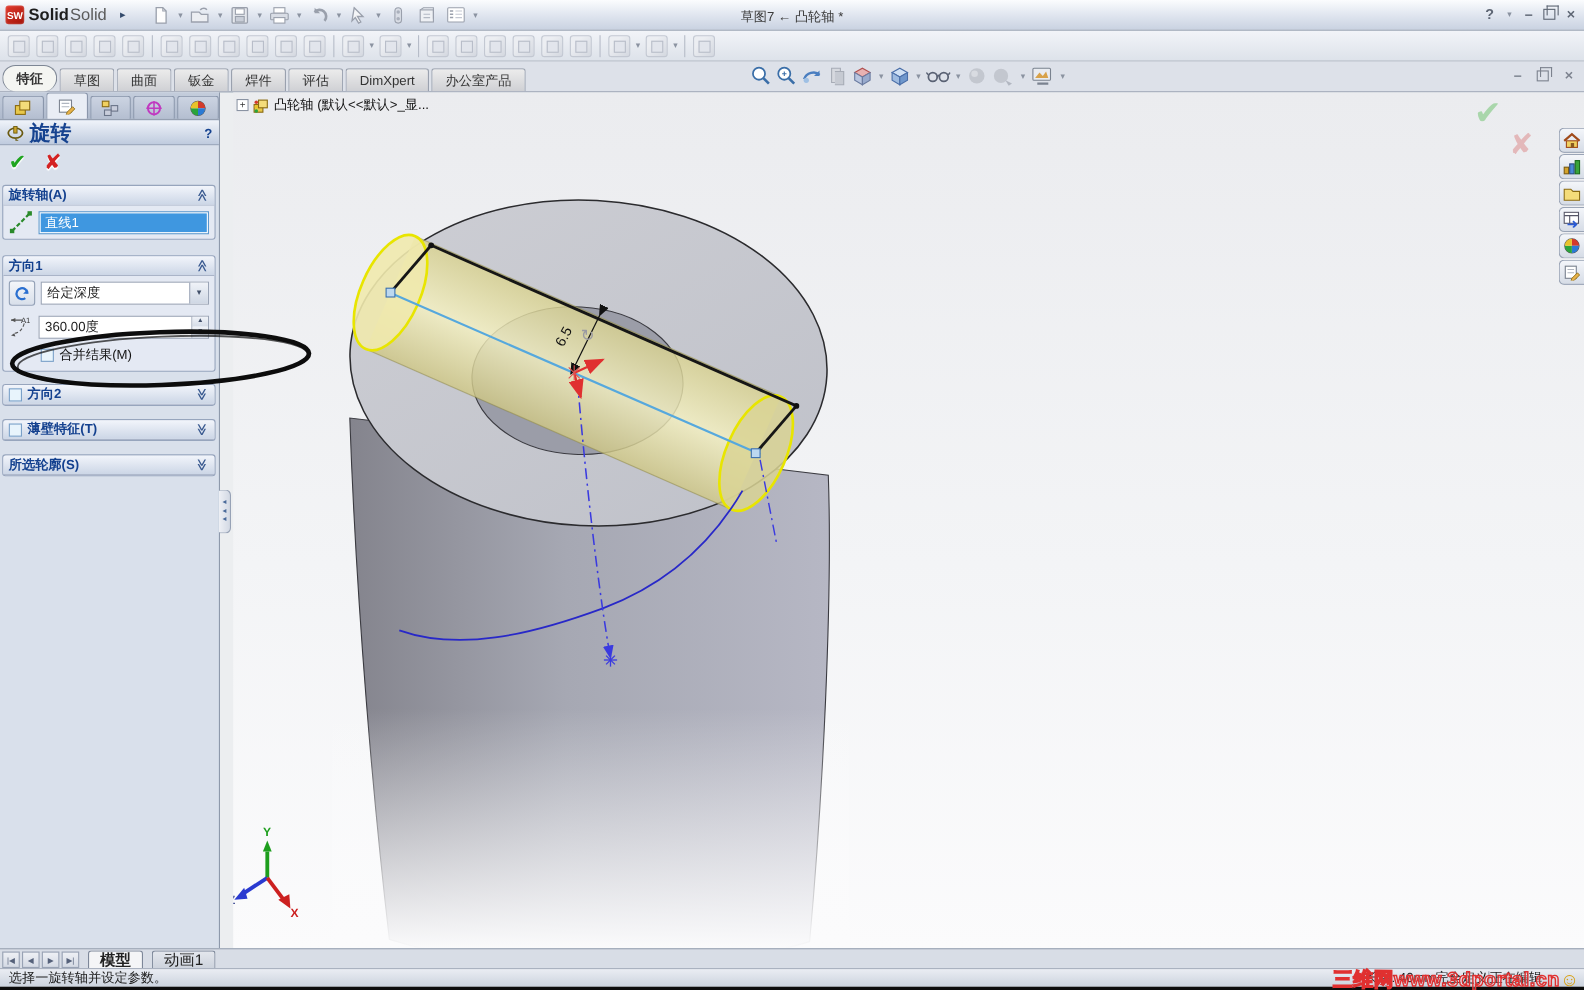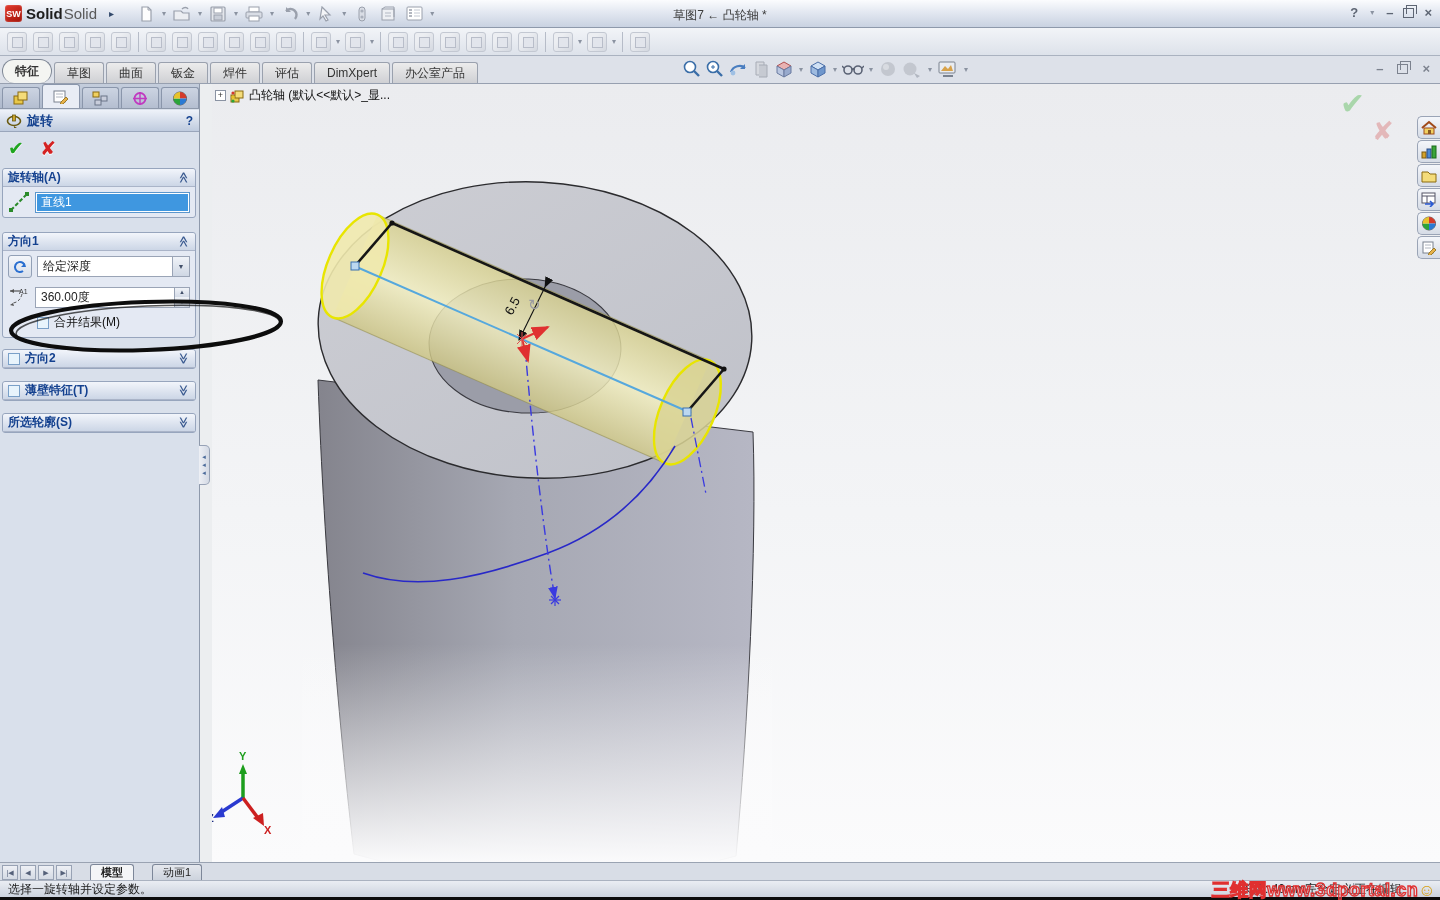--- a/index.html
+++ b/index.html
@@ -58,21 +58,21 @@
   
   .panel { position:absolute; left:0; top:0; width:200px; height:778px; background:#d9e0eb; border-right:1px solid #8e99ab; }
   .pm-tabs { position:absolute; left:0; top:0; width:100%; height:25px; display:flex; align-items:flex-end;
     background:linear-gradient(180deg,#c4cddc,#aeb9cc); border-bottom:1px solid #8e99ab; }
   .pm-tab { width:38px; height:21px; border:1px solid #8a96ab; border-bottom:none; border-radius:3px 3px 0 0;
     background:linear-gradient(180deg,#ccd4e2,#b4bed0); margin-left:2px; display:flex; align-items:center; justify-content:center; }
   .pm-tab.active { background:#e9edf5; height:24px; }
   .pm-title { position:absolute; left:0; top:26px; width:100%; height:22px;
     background:linear-gradient(180deg,#eef2f9,#bfcbde); border-bottom:1px solid #9aa6bb;
     display:flex; align-items:center; padding:0 6px; }
-  .pm-title .t { font-weight:bold; font-size:13px; color:#15428f; margin-left:5px; }
+  .pm-title .t { font-weight:bold; font-size:19px; color:#15428f; margin-left:5px; }
   .pm-title .q { margin-left:auto; font-weight:bold; color:#15428f; }
   .okrow { position:absolute; left:0; top:49px; width:100%; height:30px; display:flex; align-items:center; gap:16px; padding-left:8px; }
   .ok { color:#1fa51f; font-size:19px; font-weight:bold; text-shadow:0 1px 1px #fff; }
   .cancel { color:#d42222; font-size:19px; font-weight:bold; text-shadow:0 1px 1px #fff; }
 
   .gbox { position:absolute; left:2px; width:194px; border:1px solid #97a5bd; border-radius:3px; background:#e4e9f3; }
   .ghead { height:18px; background:linear-gradient(180deg,#f2f5fb,#ccd6e6); border-bottom:1px solid #aab4c8;
     display:flex; align-items:center; padding:0 5px; color:#14418f; font-weight:bold; border-radius:3px 3px 0 0; }
   .ghead .chev { margin-left:auto; color:#3a5a90; font-size:11px; display:inline-block; }
   .chev.up { transform:rotate(-90deg); }
@@ -114,21 +114,21 @@
   .taskpane { position:absolute; right:0; top:32px; display:flex; flex-direction:column; gap:1px; }
   .tp-tab { width:23px; height:23px; border:1px solid #9aa4b6; border-right:none; border-radius:5px 0 0 5px;
     background:linear-gradient(180deg,#f4f6fa,#d6dce6); display:flex; align-items:center; justify-content:center; }
 
   
   .bottomtabs { position:absolute; left:0; top:862px; width:1440px; height:18px; background:#d8dde6;
     border-top:1px solid #9aa3b2; display:flex; align-items:flex-end; }
   .nav-btn { width:16px; height:15px; border:1px solid #98a2b4; background:linear-gradient(180deg,#eef0f5,#d4dae4);
     font-size:7px; color:#55617a; display:flex; align-items:center; justify-content:center; margin-left:2px; }
   .btab { height:16px; padding:0 10px; border:1px solid #7d8799; border-bottom:none; border-radius:3px 3px 0 0;
-    margin-left:18px; display:flex; align-items:center; background:linear-gradient(180deg,#e4e7ed,#cdd3dd); font-size:11px; }
+    margin-left:8px; display:flex; align-items:center; background:linear-gradient(180deg,#e4e7ed,#cdd3dd); font-size:14px; }
   .btab.active { background:#f4f5f7; font-weight:bold; }
 
   
   .statusbar { position:absolute; left:0; top:880px; width:1440px; height:17px;
     background:linear-gradient(180deg,#eaedf3,#ccd3de); border-top:1px solid #aab2c0;
     display:flex; align-items:center; padding:0 8px; color:#1c1c1c; }
   .sb-right { margin-left:auto; display:flex; align-items:center; margin-right:30px; }
   .sb-sep { width:1px; height:12px; background:#9aa3b2; }
   .blackbar { position:absolute; left:0; top:897px; width:1440px; height:3px; background:#0c0c0c; }
   .watermark { position:absolute; right:4px; top:878px; font-size:18px; font-weight:bold; letter-spacing:.5px;

